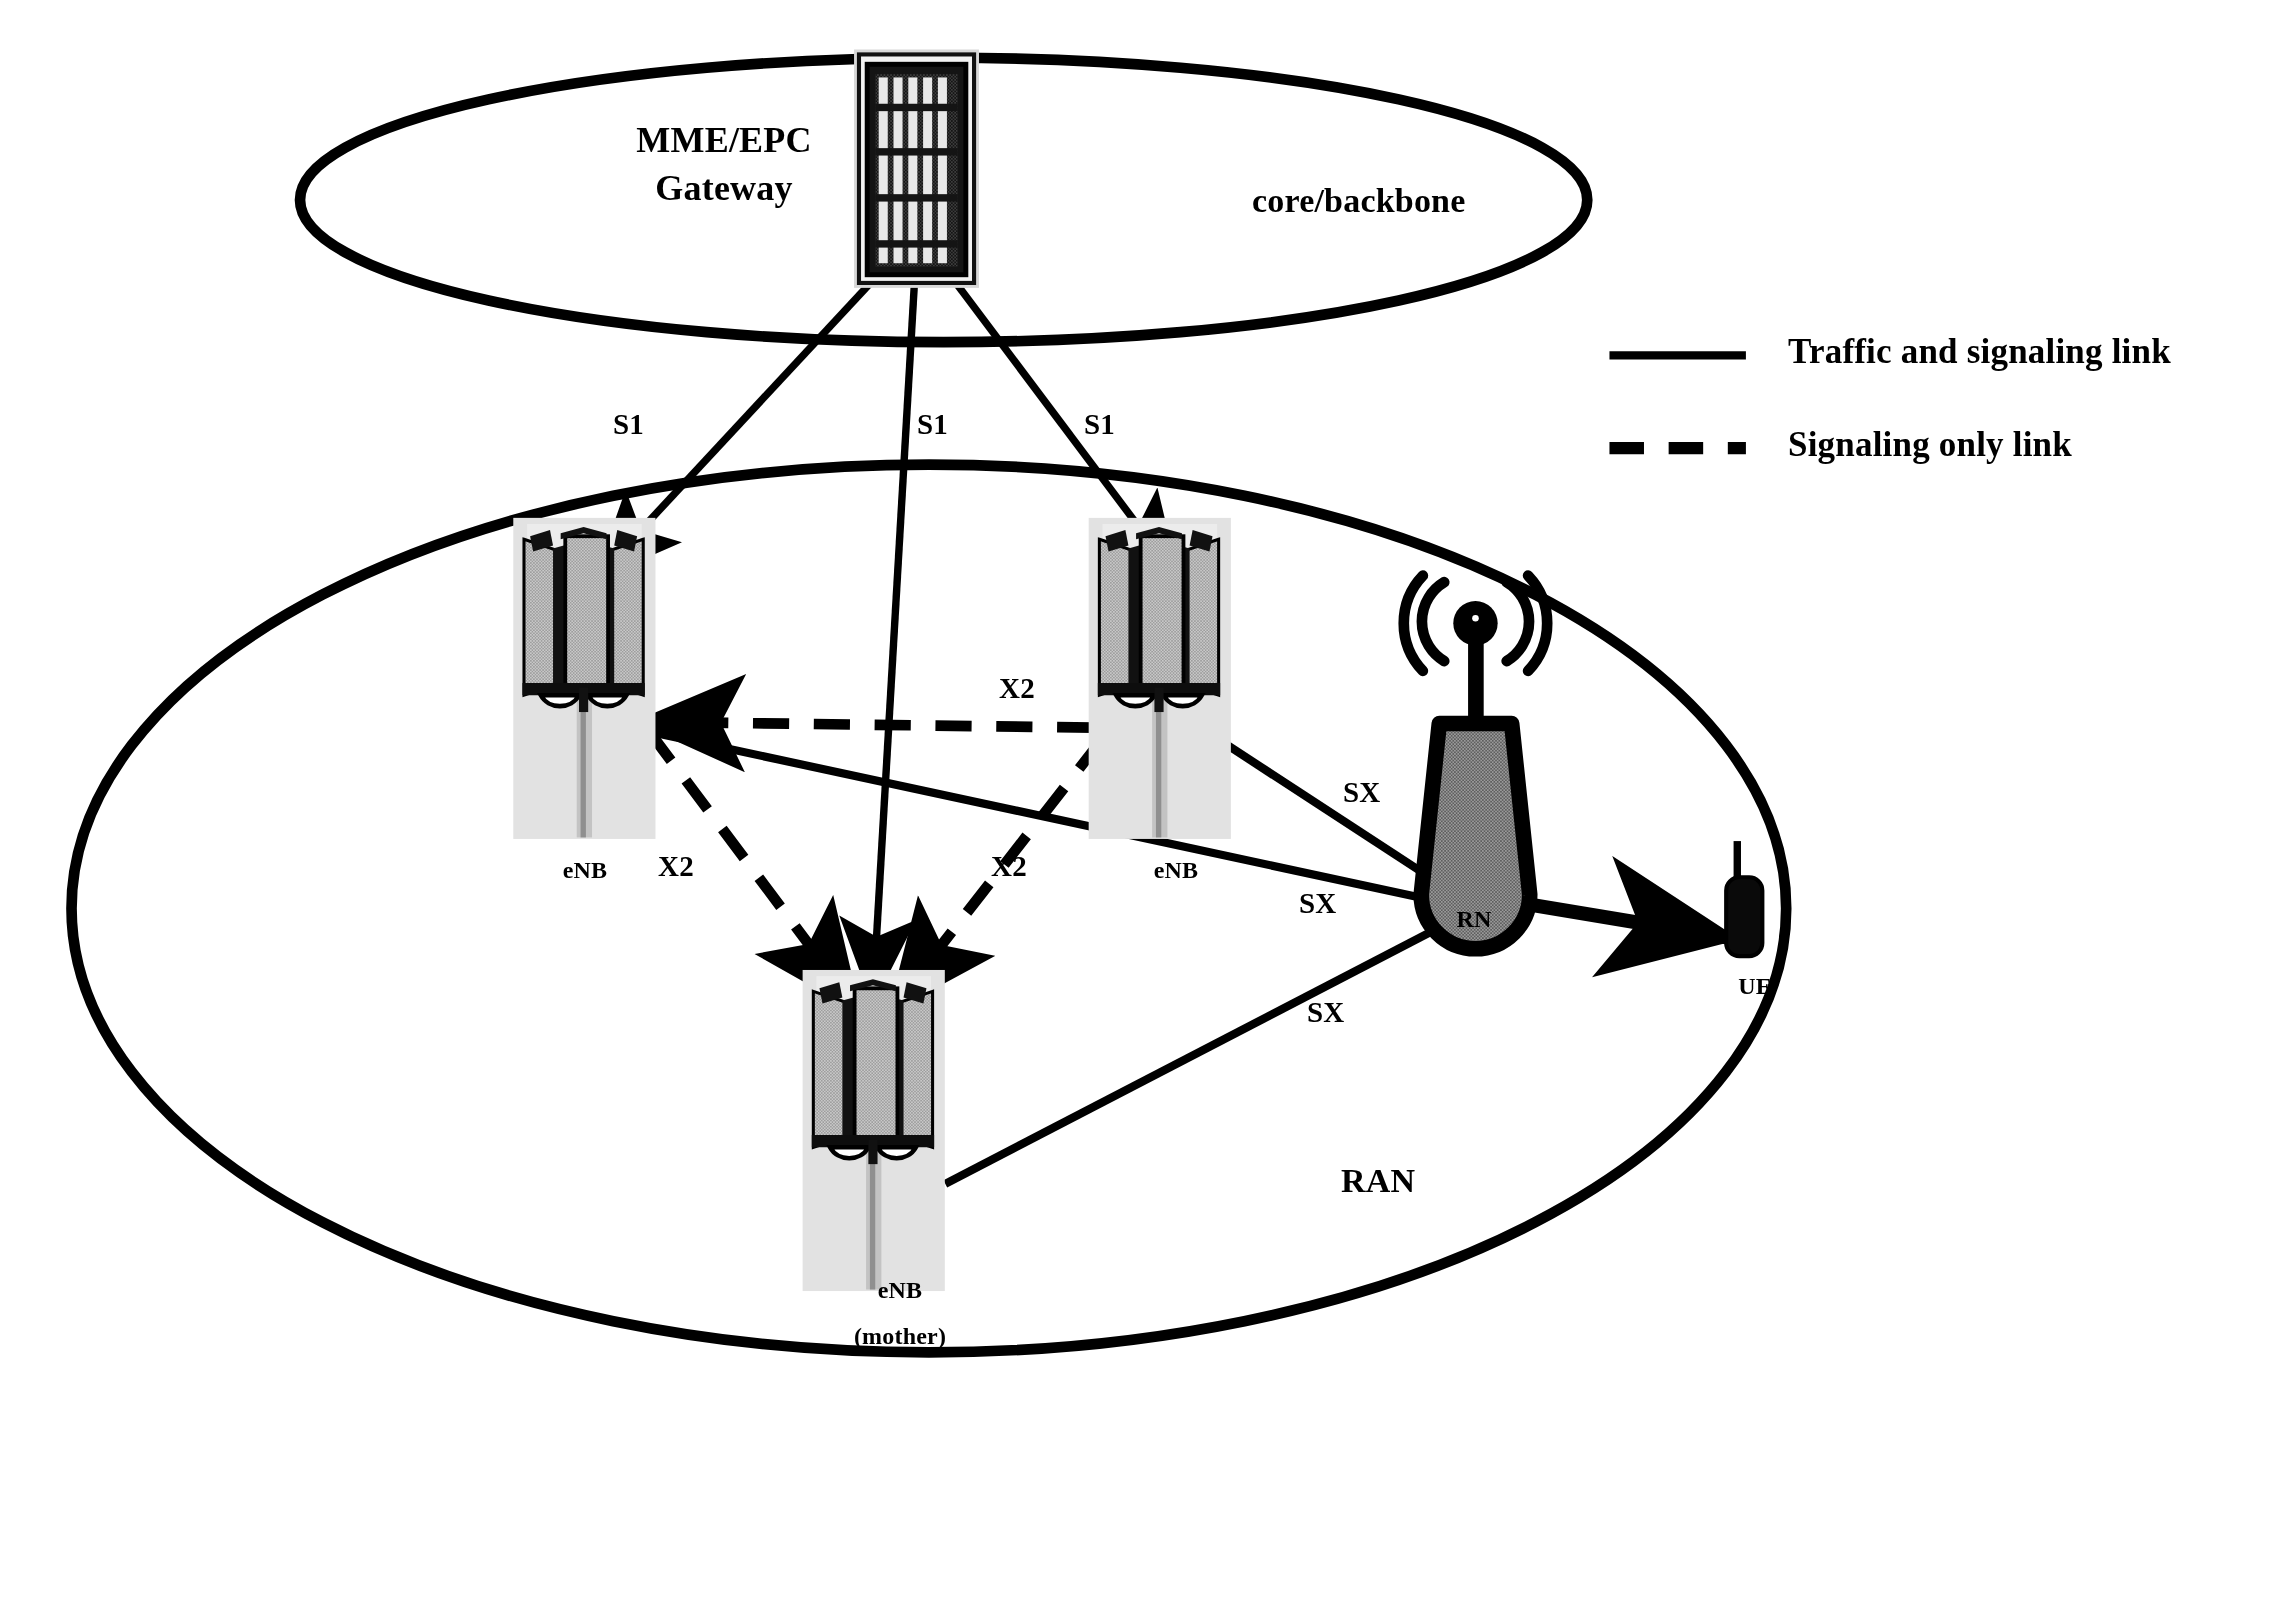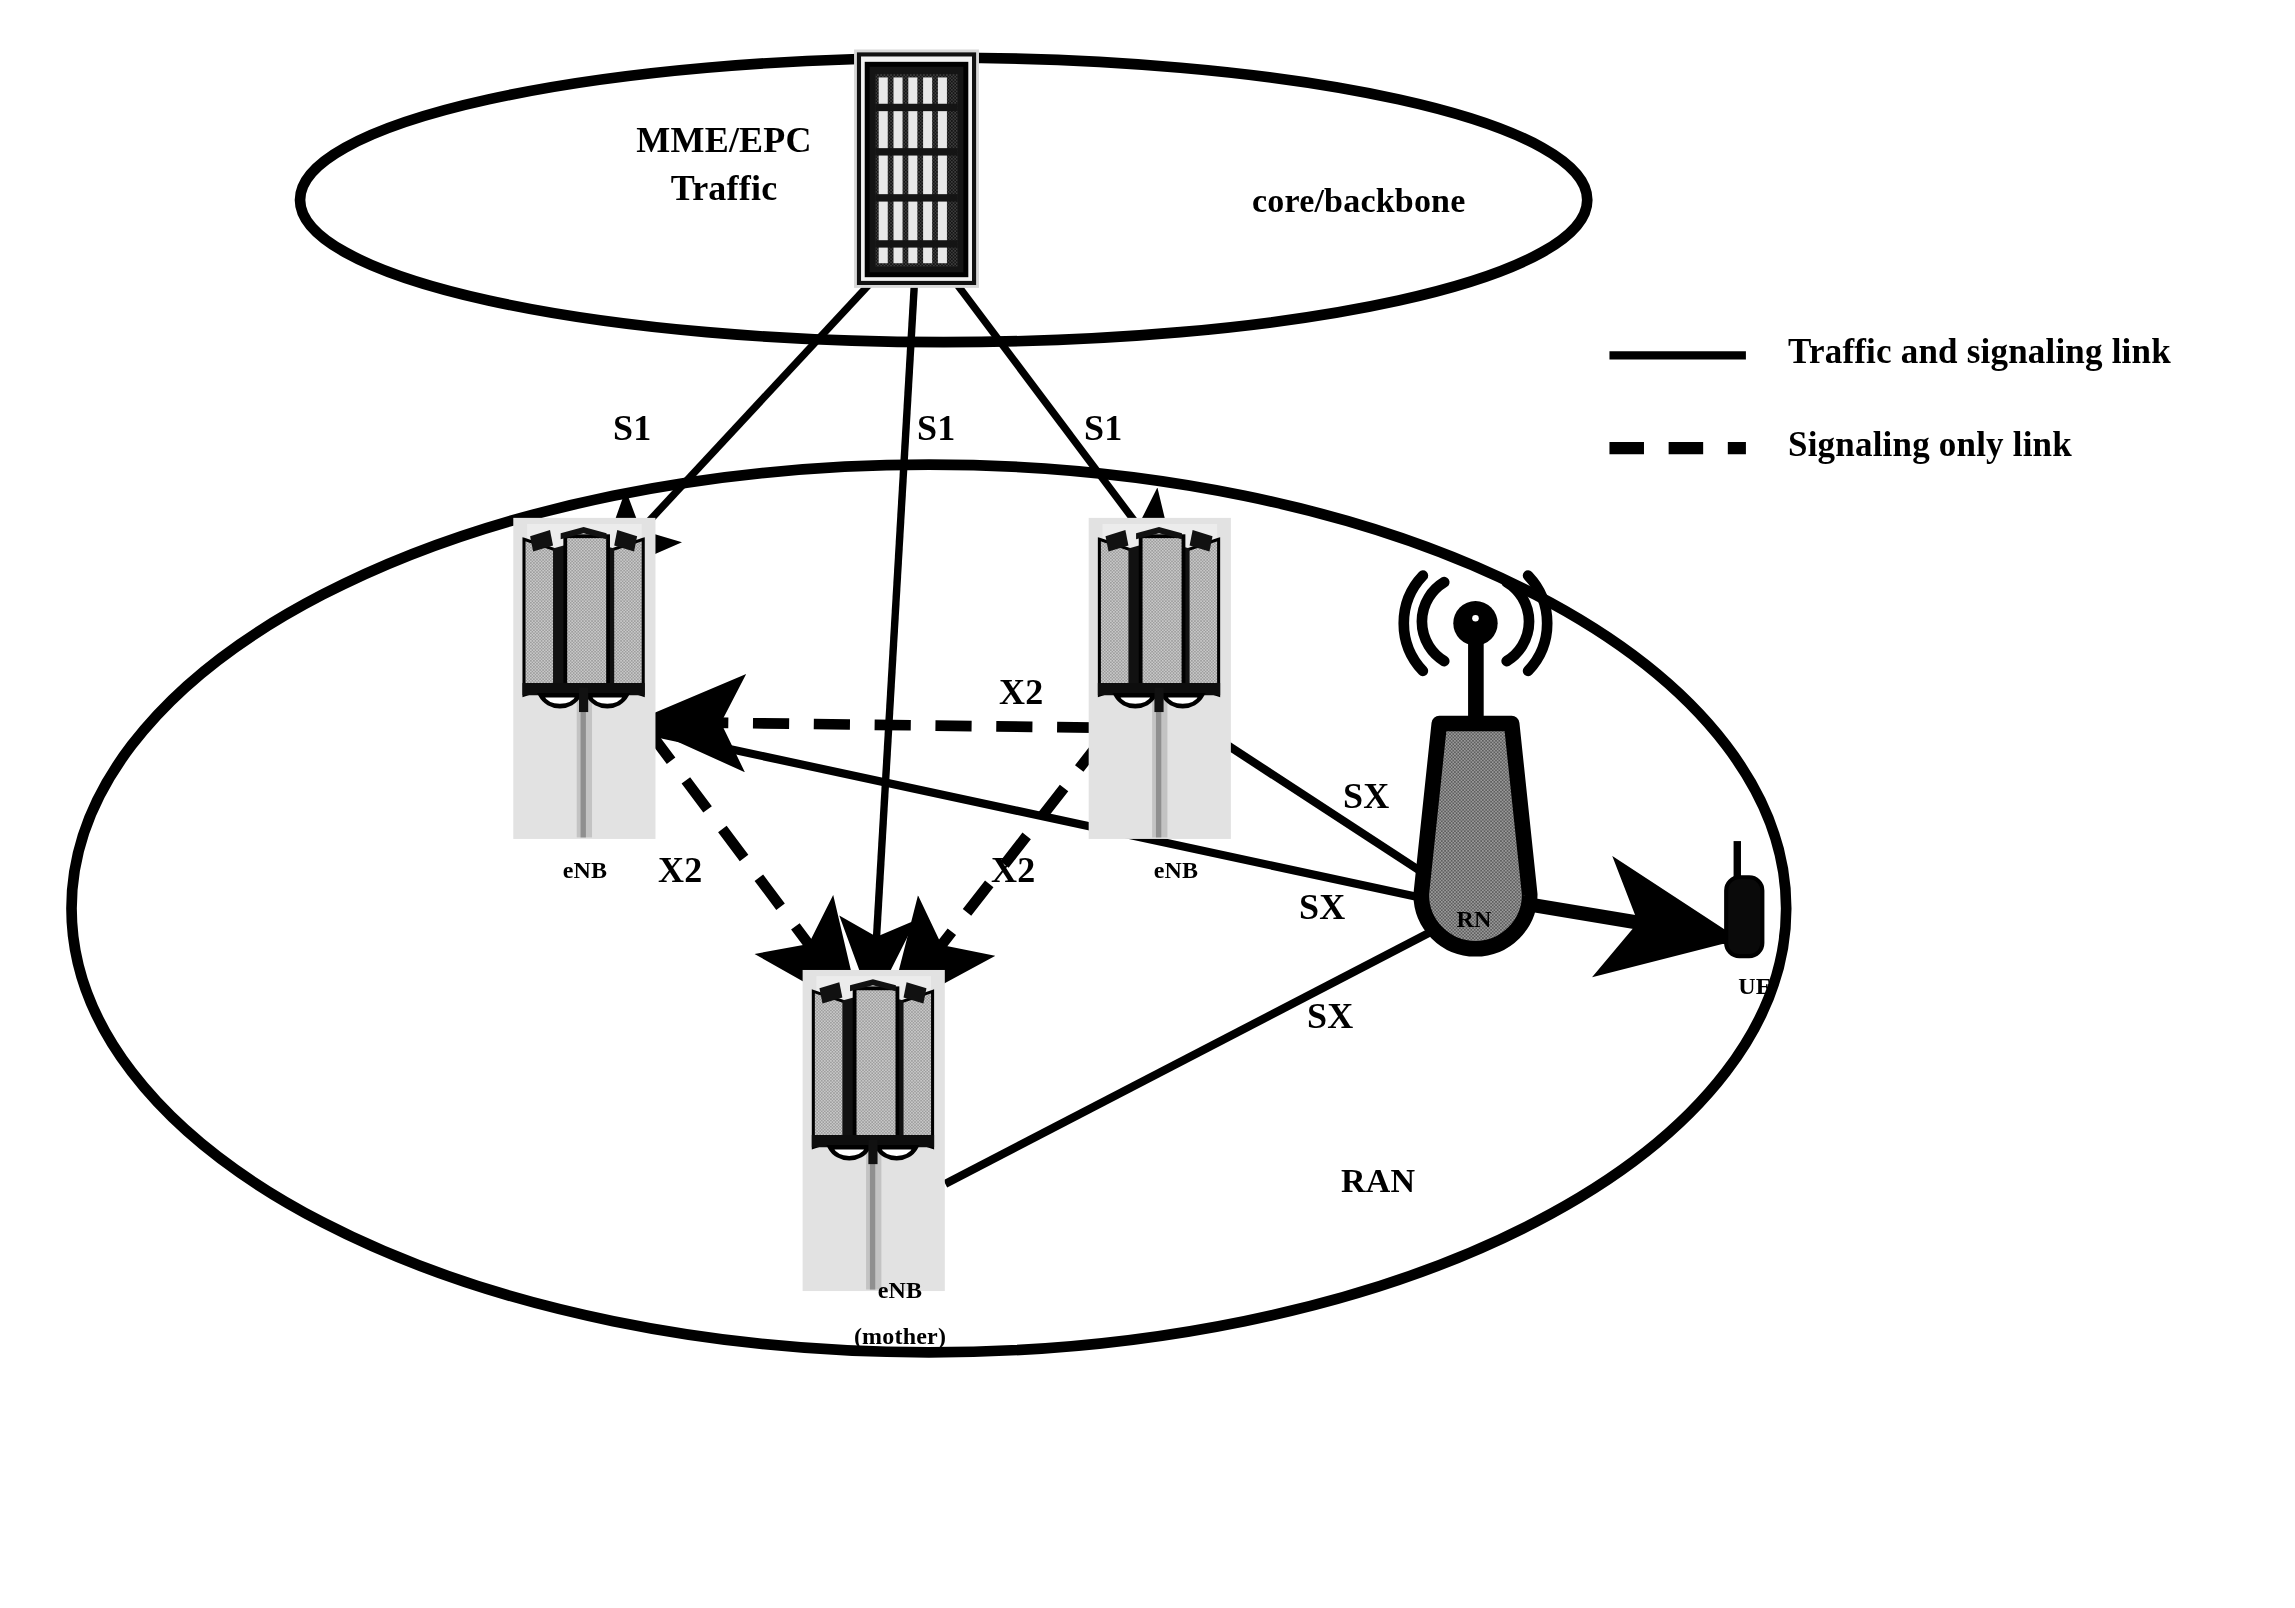--- a/index.html
+++ b/index.html
@@ -31,21 +31,21 @@
   .diag-label {
     position: absolute;
     font-family: "Liberation Serif", "DejaVu Serif", serif;
     font-weight: bold;
     color: #000000;
     white-space: pre;
     line-height: 1.08;
     letter-spacing: 0.2px;
   }
   .lbl-node   { font-size: 24px; }
-  .lbl-link   { font-size: 36px; }
+  .lbl-link   { font-size: 29px; }
   .lbl-region { font-size: 34px; }
   .lbl-gw     { font-size: 36px; text-align: center; }
   .lbl-legend { font-size: 35px; text-align: right; }
   .ctr { transform: translateX(-50%); text-align: center; }
 </style>
 </head>
 <body>
 
 <div id="diagram-root">
 
@@ -183,21 +183,21 @@
       <rect x="-22" y="-38" width="44" height="96" rx="16" ry="16" fill="#0a0a0a" stroke="#000" stroke-width="5"></rect>
     </g>
 
     <g>
       <line x1="1958" y1="432" x2="2124" y2="432" stroke="#000" stroke-width="10"></line>
       <line x1="1958" y1="545" x2="2124" y2="545" stroke="#000" stroke-width="15" stroke-dasharray="42,30"></line>
     </g>
   </svg>
 
   <div class="diag-label lbl-gw ctr" style="left:724px; top:121px;">MME/EPC</div>
-  <div class="diag-label lbl-gw ctr" style="left:724px; top:169px;">Traffic</div>
+  <div class="diag-label lbl-gw ctr" style="left:724px; top:169px;">Gateway</div>
 
   <div class="diag-label lbl-region" style="left:1252px; top:183px;">core/backbone</div>
 
   <div class="diag-label lbl-region" style="left:1341px; top:1163px;">RAN</div>
 
   <div class="diag-label lbl-link" style="left:613px; top:409px;">S1</div>
   <div class="diag-label lbl-link" style="left:917px; top:409px;">S1</div>
   <div class="diag-label lbl-link" style="left:1084px; top:409px;">S1</div>
 
   <div class="diag-label lbl-link" style="left:999px; top:673px;">X2</div>

